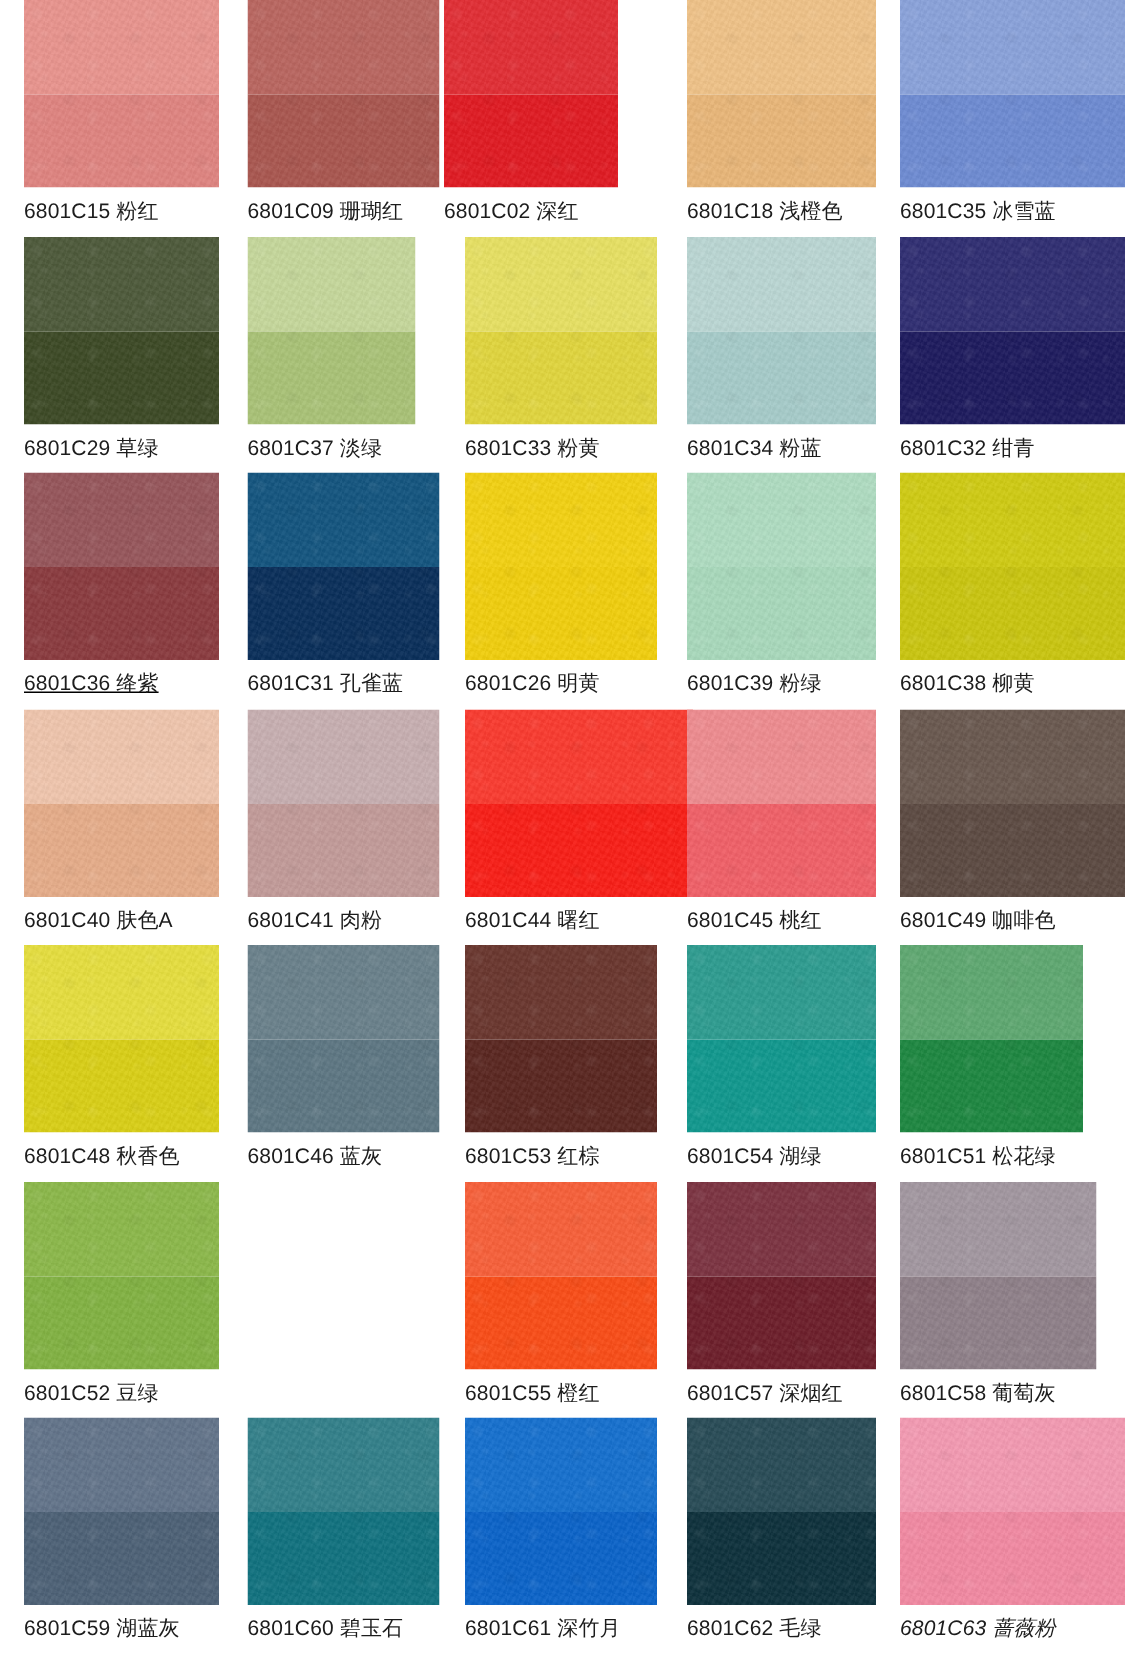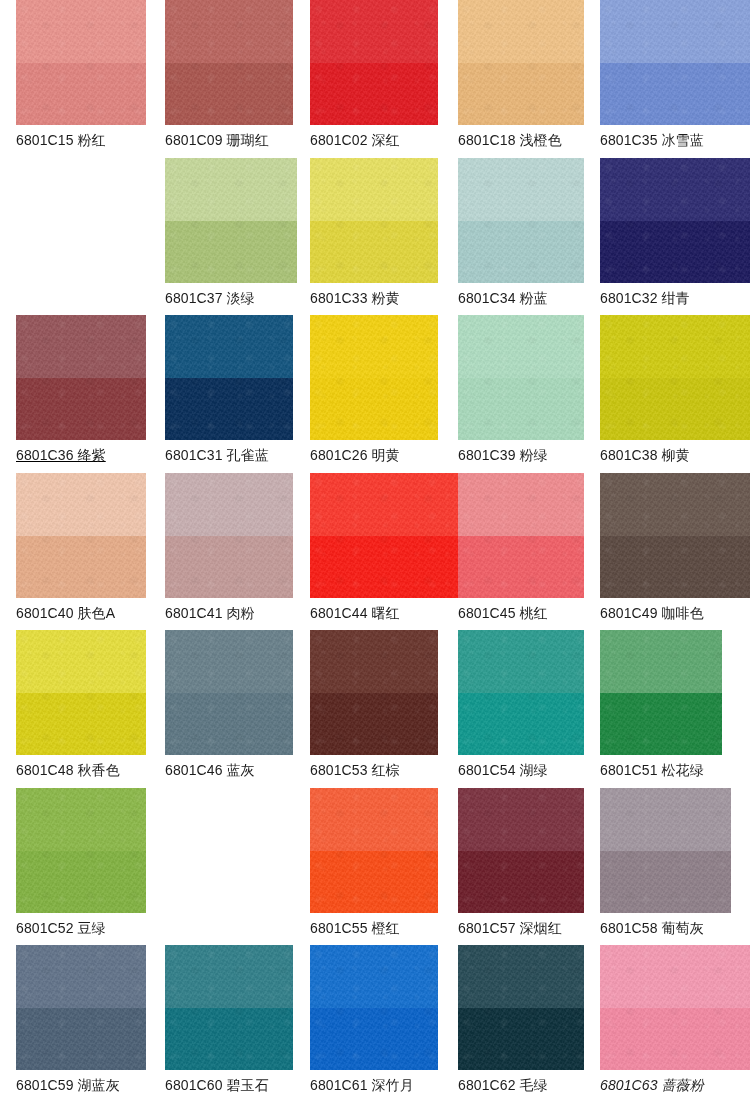--- a/index.html
+++ b/index.html
@@ -75,21 +75,21 @@
       <div class="swatch-label">6801C15 粉红</div>
     </div>
     <div class="swatch-cell" style="left: 165px; top: 0px; width: 128px;">
       <div class="swatch-chip">
         <div class="band band-top" style="background: rgb(185, 102, 96);"></div>
         <div class="band band-bottom" style="background: rgb(169, 87, 80);"></div>
         <div class="texture"></div>
       </div>
       <div class="swatch-label">6801C09 珊瑚红</div>
     </div>
-    <div class="swatch-cell" style="left: 310px; top: 0px; width: 128px;">
+    <div class="swatch-cell" style="left: 296px; top: 0px; width: 116px;">
       <div class="swatch-chip">
         <div class="band band-top" style="background: rgb(225, 46, 53);"></div>
         <div class="band band-bottom" style="background: rgb(224, 27, 35);"></div>
         <div class="texture"></div>
       </div>
       <div class="swatch-label">6801C02 深红</div>
     </div>
     <div class="swatch-cell" style="left: 458px; top: 0px; width: 126px;">
       <div class="swatch-chip">
         <div class="band band-top" style="background: rgb(239, 194, 136);"></div>
@@ -99,21 +99,29 @@
       <div class="swatch-label">6801C18 浅橙色</div>
     </div>
     <div class="swatch-cell" style="left: 600px; top: 0px; width: 150px;">
       <div class="swatch-chip">
         <div class="band band-top" style="background: rgb(138, 162, 218);"></div>
         <div class="band band-bottom" style="background: rgb(110, 139, 210);"></div>
         <div class="texture"></div>
       </div>
       <div class="swatch-label">6801C35 冰雪蓝</div>
     </div>
-    <div class="swatch-cell" style="left: 165px; top: 158px; width: 132px;">
+    <div class="swatch-cell" style="left: 16px; top: 158px; width: 130px;">
+      <div class="swatch-chip">
+        <div class="band band-top" style="background: rgb(78, 90, 59);"></div>
+        <div class="band band-bottom" style="background: rgb(61, 74, 38);"></div>
+        <div class="texture"></div>
+      </div>
+      <div class="swatch-label">6801C29 草绿</div>
+    </div>
+    <div class="swatch-cell" style="left: 165px; top: 158px; width: 112px;">
       <div class="swatch-chip">
         <div class="band band-top" style="background: rgb(197, 215, 155);"></div>
         <div class="band band-bottom" style="background: rgb(169, 194, 119);"></div>
         <div class="texture"></div>
       </div>
       <div class="swatch-label">6801C37 淡绿</div>
     </div>
     <div class="swatch-cell" style="left: 310px; top: 158px; width: 128px;">
       <div class="swatch-chip">
         <div class="band band-top" style="background: rgb(230, 224, 99);"></div>

